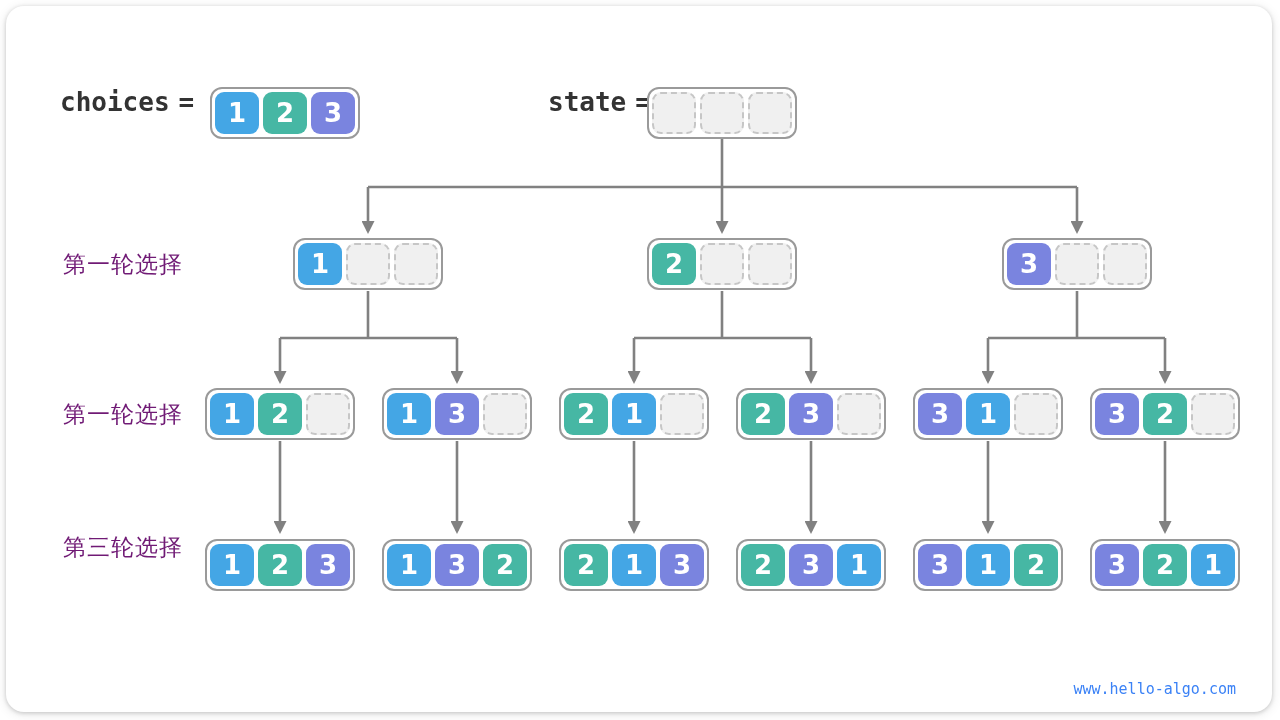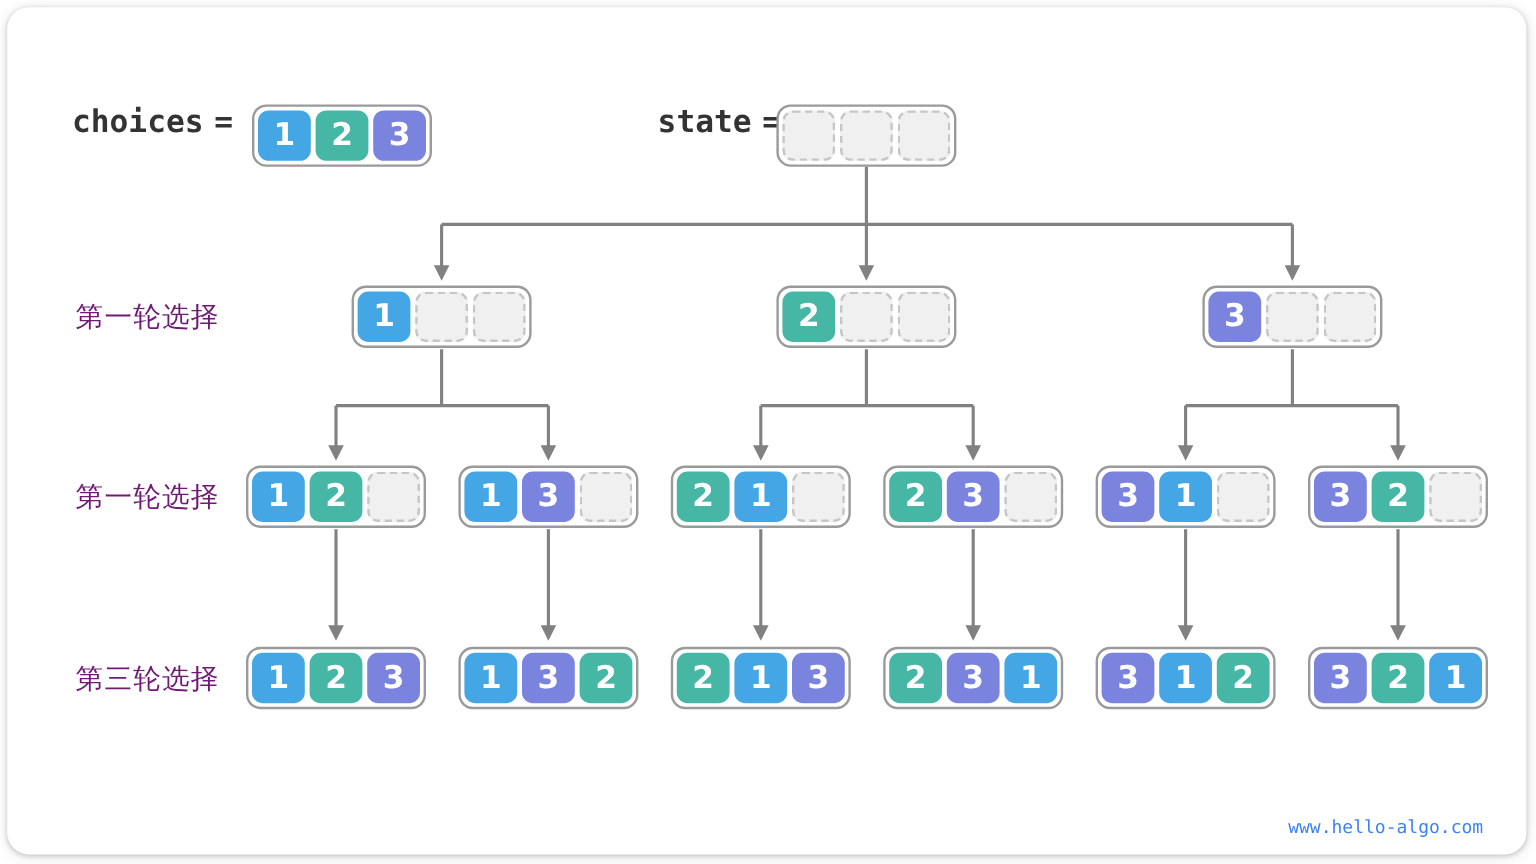--- a/index.html
+++ b/index.html
@@ -63,21 +63,21 @@
     <span class="eq">=</span>
   </div>
 
   <div class="mono-label" style="left:548px;top:87px">
     <span>state</span>
     <span class="eq">=</span>
   </div>
 
   <div class="row-label" style="left:63px;top:238px">第一轮选择</div>
   <div class="row-label" style="left:63px;top:388px">第一轮选择</div>
-  <div class="row-label" style="left:63px;top:539px">第三轮选择</div>
+  <div class="row-label" style="left:63px;top:521px">第三轮选择</div>
 
   <div class="watermark">www.hello-algo.com</div>
 <div class="sbox" style="left: 210px; top: 87px; border-color: rgb(154, 154, 154);">
       <div class="cell" style="background: rgb(68, 166, 229);">1</div>
       <div class="cell" style="background: rgb(70, 183, 164);">2</div>
       <div class="cell" style="background: rgb(122, 132, 223);">3</div>
     </div>
     <div class="sbox" style="left: 647px; top: 87px; border-color: rgb(154, 154, 154);">
       <div class="cell empty" style="background: rgb(240, 240, 240); border-color: rgb(198, 198, 198);"></div>
       <div class="cell empty" style="background: rgb(240, 240, 240); border-color: rgb(198, 198, 198);"></div>

